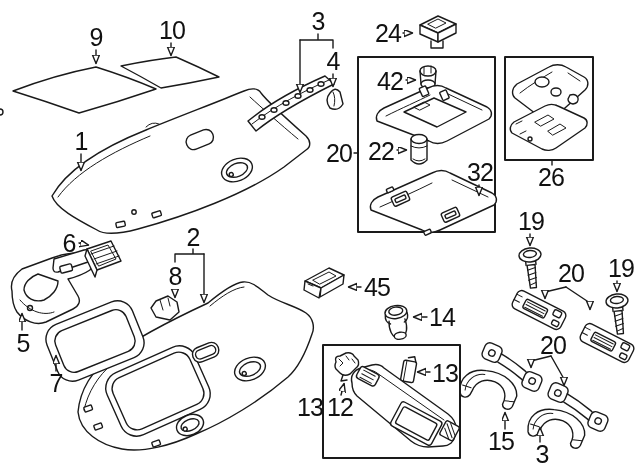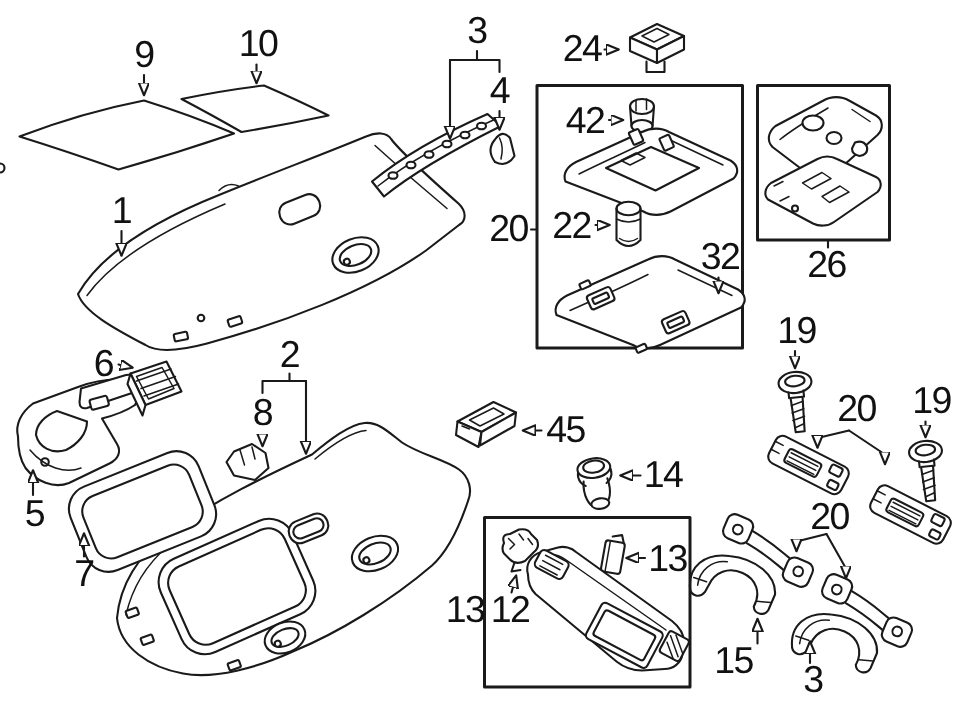--- a/index.html
+++ b/index.html
@@ -355,21 +355,21 @@
 <div class="callout" style="left:23px;top:343px">5</div>
 <div class="callout" style="left:69px;top:243px">6</div>
 <div class="callout" style="left:56px;top:383px">7</div>
 <div class="callout" style="left:175px;top:276px">8</div>
 <div class="callout" style="left:96px;top:37px">9</div>
 <div class="callout" style="left:172px;top:30px">10</div>
 <div class="callout" style="left:310px;top:407px">13</div>
 <div class="callout" style="left:340px;top:407px">12</div>
 <div class="callout" style="left:445px;top:373px">13</div>
 <div class="callout" style="left:442px;top:317px">14</div>
-<div class="callout" style="left:489px;top:441px">15</div>
+<div class="callout" style="left:501px;top:441px">15</div>
 <div class="callout" style="left:542px;top:454px">3</div>
 <div class="callout" style="left:553px;top:345px">20</div>
 <div class="callout" style="left:571px;top:273px">20</div>
 <div class="callout" style="left:531px;top:221px">19</div>
 <div class="callout" style="left:621px;top:268px">19</div>
 <div class="callout" style="left:339px;top:153px">20</div>
 <div class="callout" style="left:480px;top:172px">32</div>
 <div class="callout" style="left:381px;top:151px">22</div>
 <div class="callout" style="left:390px;top:81px">42</div>
 <div class="callout" style="left:388px;top:33px">24</div>

